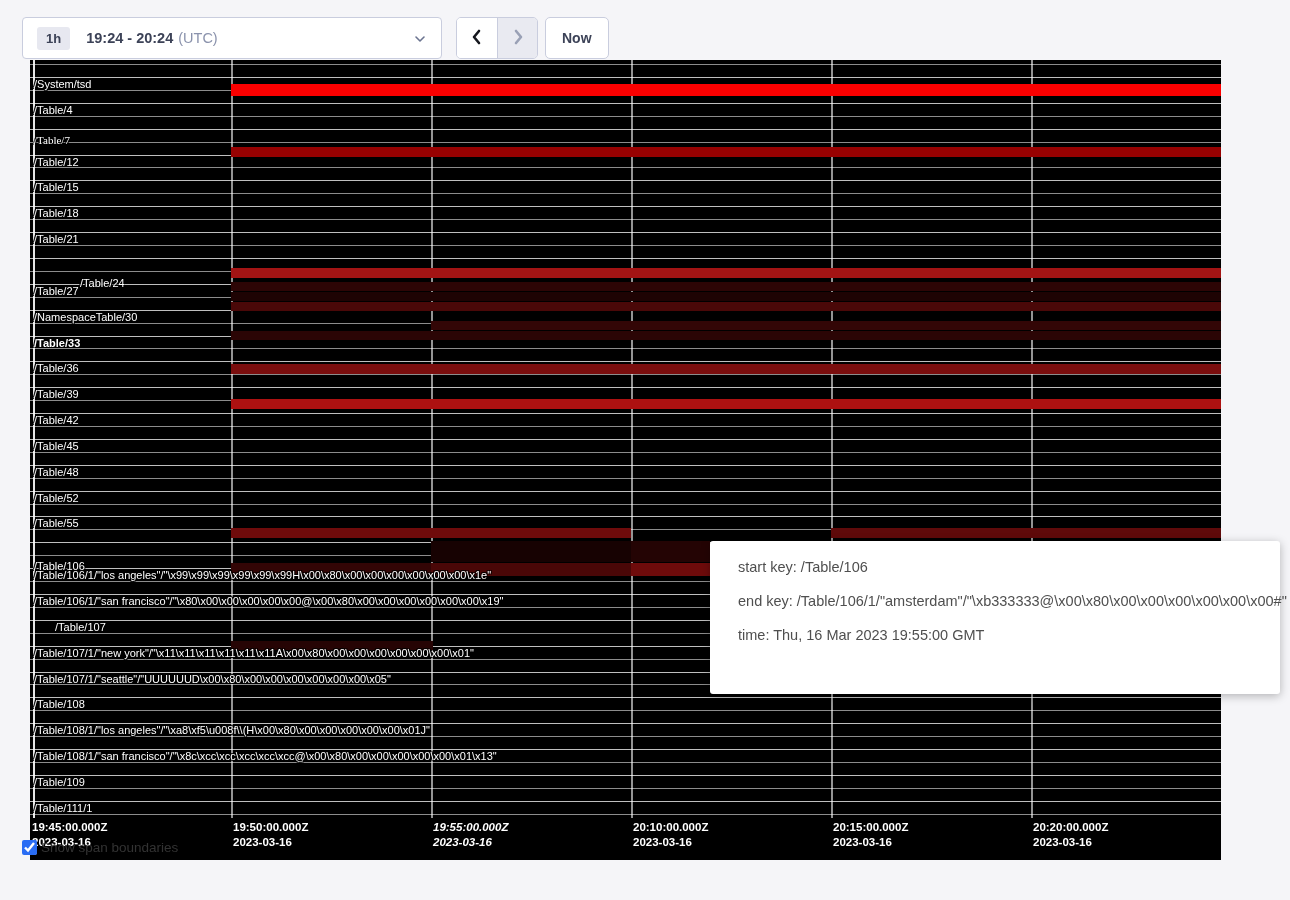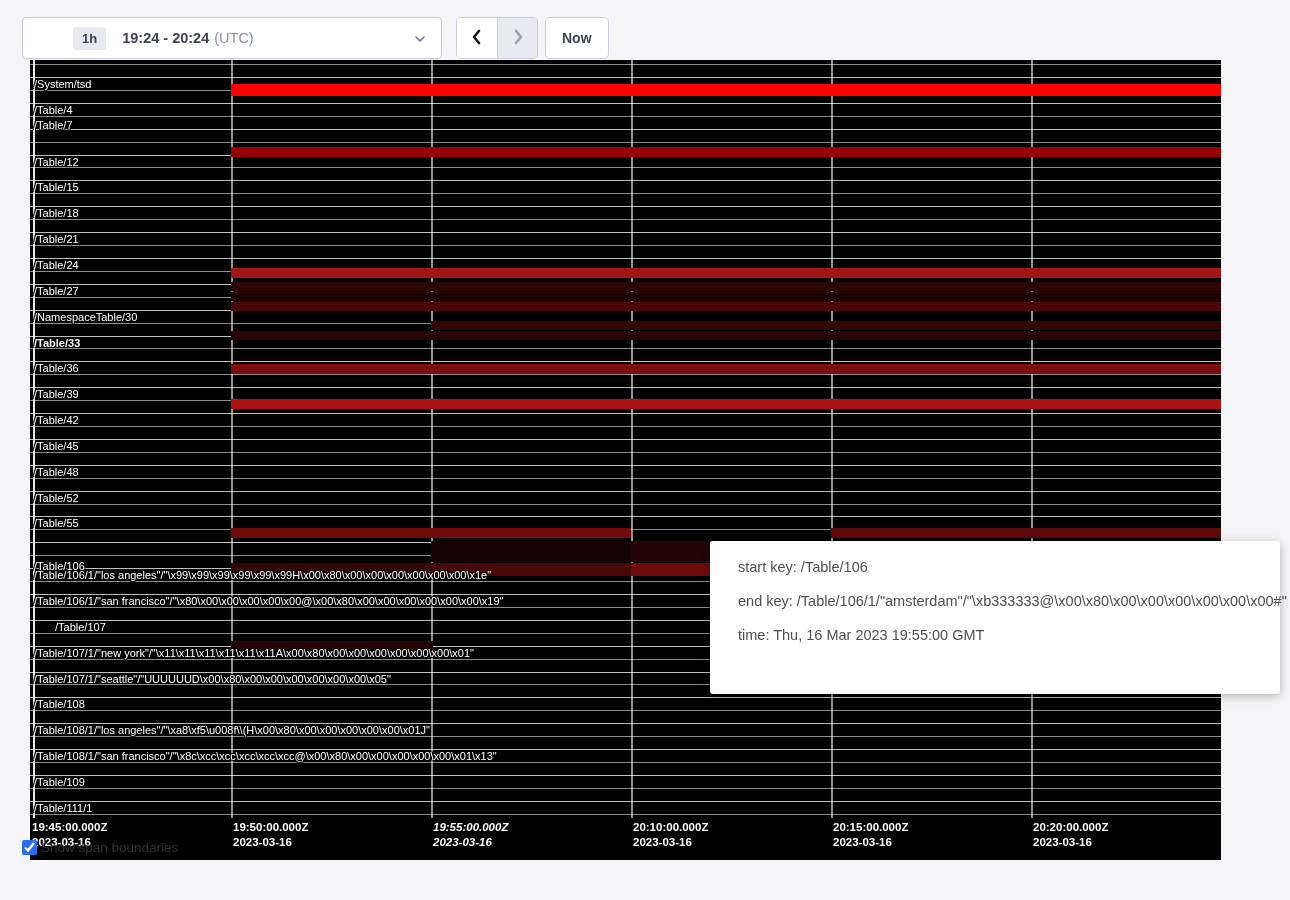--- a/index.html
+++ b/index.html
@@ -2,21 +2,21 @@
 <html><head>
 <meta charset="utf-8">
 <style>
   html,body{margin:0;padding:0;background:#f5f5f8;width:1290px;height:900px;
     font-family:"Liberation Sans",sans-serif;overflow:hidden;position:relative;}
 
   
   .toolbar{position:absolute;left:0;top:0;width:1290px;height:60px;}
   .range-select{position:absolute;left:22px;top:17px;width:420px;height:42px;background:#fff;
     border:1px solid #c9cdde;border-radius:4px;box-sizing:border-box;display:flex;align-items:center;
-    cursor:pointer;padding-left:36px;}
+    cursor:pointer;}
   .range-badge{margin-left:14px;background:#e7e8f0;border-radius:3px;padding:4px 9px;
     font-size:13px;font-weight:bold;color:#3c4257;}
   .range-label{margin-left:16px;font-size:14.5px;font-weight:bold;color:#3c4257;}
   .range-tz{margin-left:5px;font-size:14.5px;color:#8a92ac;}
   .range-caret{position:absolute;right:14px;top:13px;}
   .nav-group{position:absolute;left:456px;top:17px;height:42px;display:flex;
     border:1px solid #c9cdde;border-radius:5px;overflow:hidden;box-sizing:border-box;}
   .nav-btn{width:40px;height:40px;display:flex;align-items:center;justify-content:center;
     background:#fff;border:none;cursor:pointer;}
   .nav-btn.disabled{background:#e9eaf1;cursor:default;}
@@ -162,26 +162,26 @@
     <div class="band" style="left: 201px; top: 468px; width: 400px; height: 10px; background: rgb(111, 11, 11);"></div>
     <div class="band" style="left: 801px; top: 468px; width: 390px; height: 10px; background: rgb(95, 10, 10);"></div>
     <div class="band" style="left: 401px; top: 481px; width: 200px; height: 21px; background: rgb(23, 2, 2);"></div>
     <div class="band" style="left: 601px; top: 481px; width: 79px; height: 21px; background: rgb(36, 4, 4);"></div>
     <div class="band" style="left: 201px; top: 503px; width: 200px; height: 13px; background: rgb(51, 5, 5);"></div>
     <div class="band" style="left: 401px; top: 503px; width: 200px; height: 13px; background: rgb(74, 7, 7);"></div>
     <div class="band" style="left: 601px; top: 503px; width: 79px; height: 13px; background: rgb(110, 11, 11);"></div>
     <div class="band" style="left: 201px; top: 581px; width: 202px; height: 9px; background: rgb(38, 4, 4);"></div>
     <div class="row-label" style="top: 18px;">/System/tsd</div>
     <div class="row-label" style="top: 43.85px;">/Table/4</div>
-    <div class="row-label" style="top: 59px;">/Table/7</div>
+    <div class="row-label" style="top: 74px; font-family: Liberation Serif, serif;">/Table/7</div>
     <div class="row-label" style="top: 95.55px;">/Table/12</div>
     <div class="row-label" style="top: 121.4px;">/Table/15</div>
     <div class="row-label" style="top: 147.25px;">/Table/18</div>
     <div class="row-label" style="top: 173.1px;">/Table/21</div>
-    <div class="row-label" style="top: 199px;">/Table/24</div>
+    <div class="row-label" style="top: 217px; margin-left: 46px;">/Table/24</div>
     <div class="row-label" style="top: 224.8px;">/Table/27</div>
     <div class="row-label" style="top: 250.65px;">/NamespaceTable/30</div>
     <div class="row-label" style="top: 276.5px; font-weight: bold;">/Table/33</div>
     <div class="row-label" style="top: 302.35px;">/Table/36</div>
     <div class="row-label" style="top: 328.2px;">/Table/39</div>
     <div class="row-label" style="top: 354.05px;">/Table/42</div>
     <div class="row-label" style="top: 379.9px;">/Table/45</div>
     <div class="row-label" style="top: 405.75px;">/Table/48</div>
     <div class="row-label" style="top: 431.6px;">/Table/52</div>
     <div class="row-label" style="top: 457.45px;">/Table/55</div>

